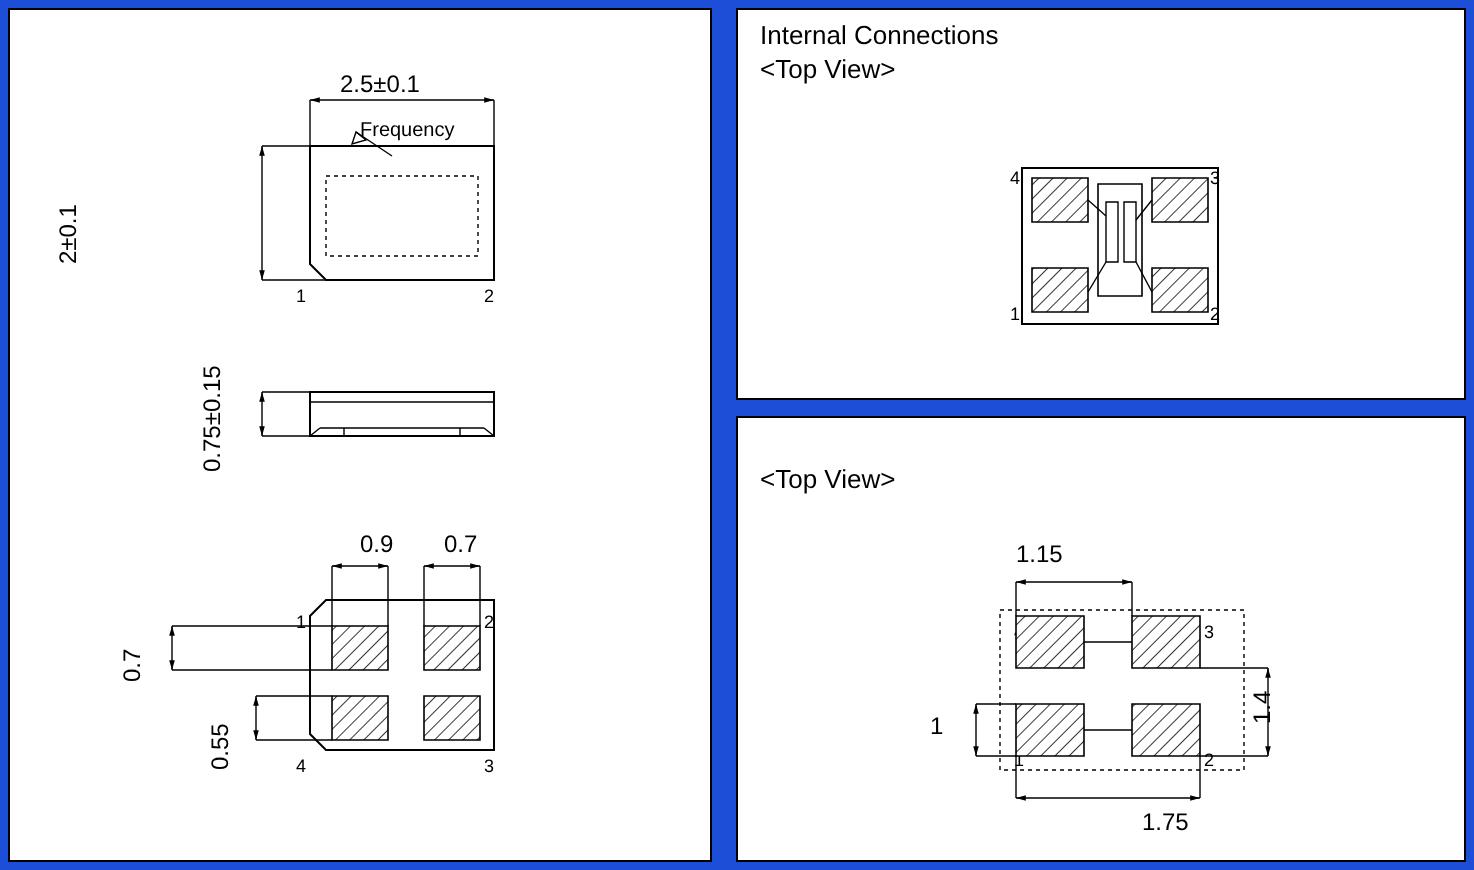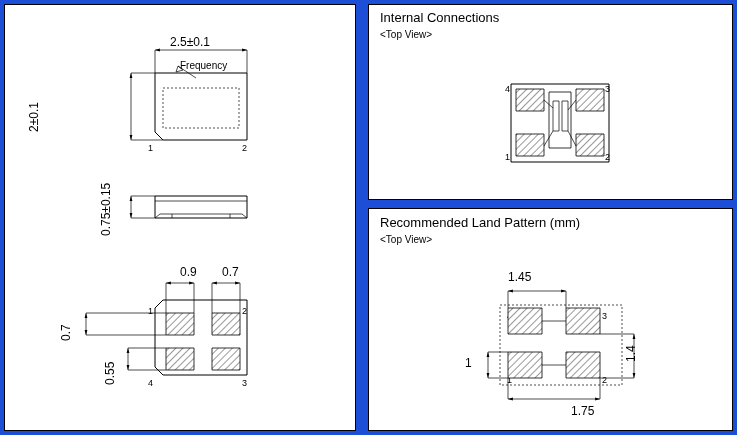--- a/index.html
+++ b/index.html
@@ -29,21 +29,21 @@
   #panel-bottom-right { left: 368px; top: 208px; width: 365px; height: 223px; }
 
   .panel-title {
     position: absolute;
     font-size: 13px;
     line-height: 16px;
     white-space: pre;
   }
   .sub-title {
     position: absolute;
-    font-size: 10px;
+    font-size: 13px;
     line-height: 16px;
     white-space: pre;
     text-align: right;
   }
 
   .dim-text {
     position: absolute;
     font-size: 12px;
     line-height: 13px;
     white-space: pre;
@@ -92,21 +92,20 @@
 
 <div id="root">
 
   <div class="panel" id="panel-left"></div>
   <div class="panel" id="panel-top-right"></div>
   <div class="panel" id="panel-bottom-right"></div>
 
   <div class="panel-title" style="left:380px; top:10px;">Internal Connections</div>
   <div class="sub-title" style="left:380px; top:27px;">&lt;Top View&gt;</div>
 
-  <div class="panel-title" style="left:380px; top:215px;">Recommended Land Pattern (mm)</div>
   <div class="sub-title" style="left:380px; top:232px;">&lt;Top View&gt;</div>
 
   <div class="dim-text" style="left:170px; top:36px;">2.5±0.1</div>
 
   <div class="dim-text vert" style="left:28px; top:132px;">2±0.1</div>
 
   <div class="callout-text" style="left:180px; top:60px;text-align:right;">Frequency</div>
 
 
   <div class="tiny" style="left:148px; top:143px;">1</div>
@@ -123,21 +122,21 @@
   <div class="tiny" style="left:148px; top:306px;">1</div>
   <div class="tiny" style="left:242px; top:306px;">2</div>
   <div class="tiny" style="left:242px; top:378px;">3</div>
   <div class="tiny" style="left:148px; top:378px;">4</div>
 
   <div class="tiny" style="left:505px; top:84px;">4</div>
   <div class="tiny" style="left:605px; top:84px;">3</div>
   <div class="tiny" style="left:505px; top:152px;">1</div>
   <div class="tiny" style="left:605px; top:152px;">2</div>
 
-  <div class="dim-text" style="left:508px; top:271px;">1.45</div>
+  <div class="dim-text" style="left:508px; top:271px;">1.15</div>
   <div class="dim-text vert" style="left:625px; top:362px;">1.4</div>
   <div class="dim-text" style="left:465px; top:357px;">1</div>
   <div class="dim-text" style="left:571px; top:405px;">1.75</div>
 
   <div class="tiny" style="left:507px; top:311px;">4</div>
   <div class="tiny" style="left:602px; top:311px;">3</div>
   <div class="tiny" style="left:507px; top:375px;">1</div>
   <div class="tiny" style="left:602px; top:375px;">2</div>
 
   <svg class="overlay" viewBox="0 0 737 435">

